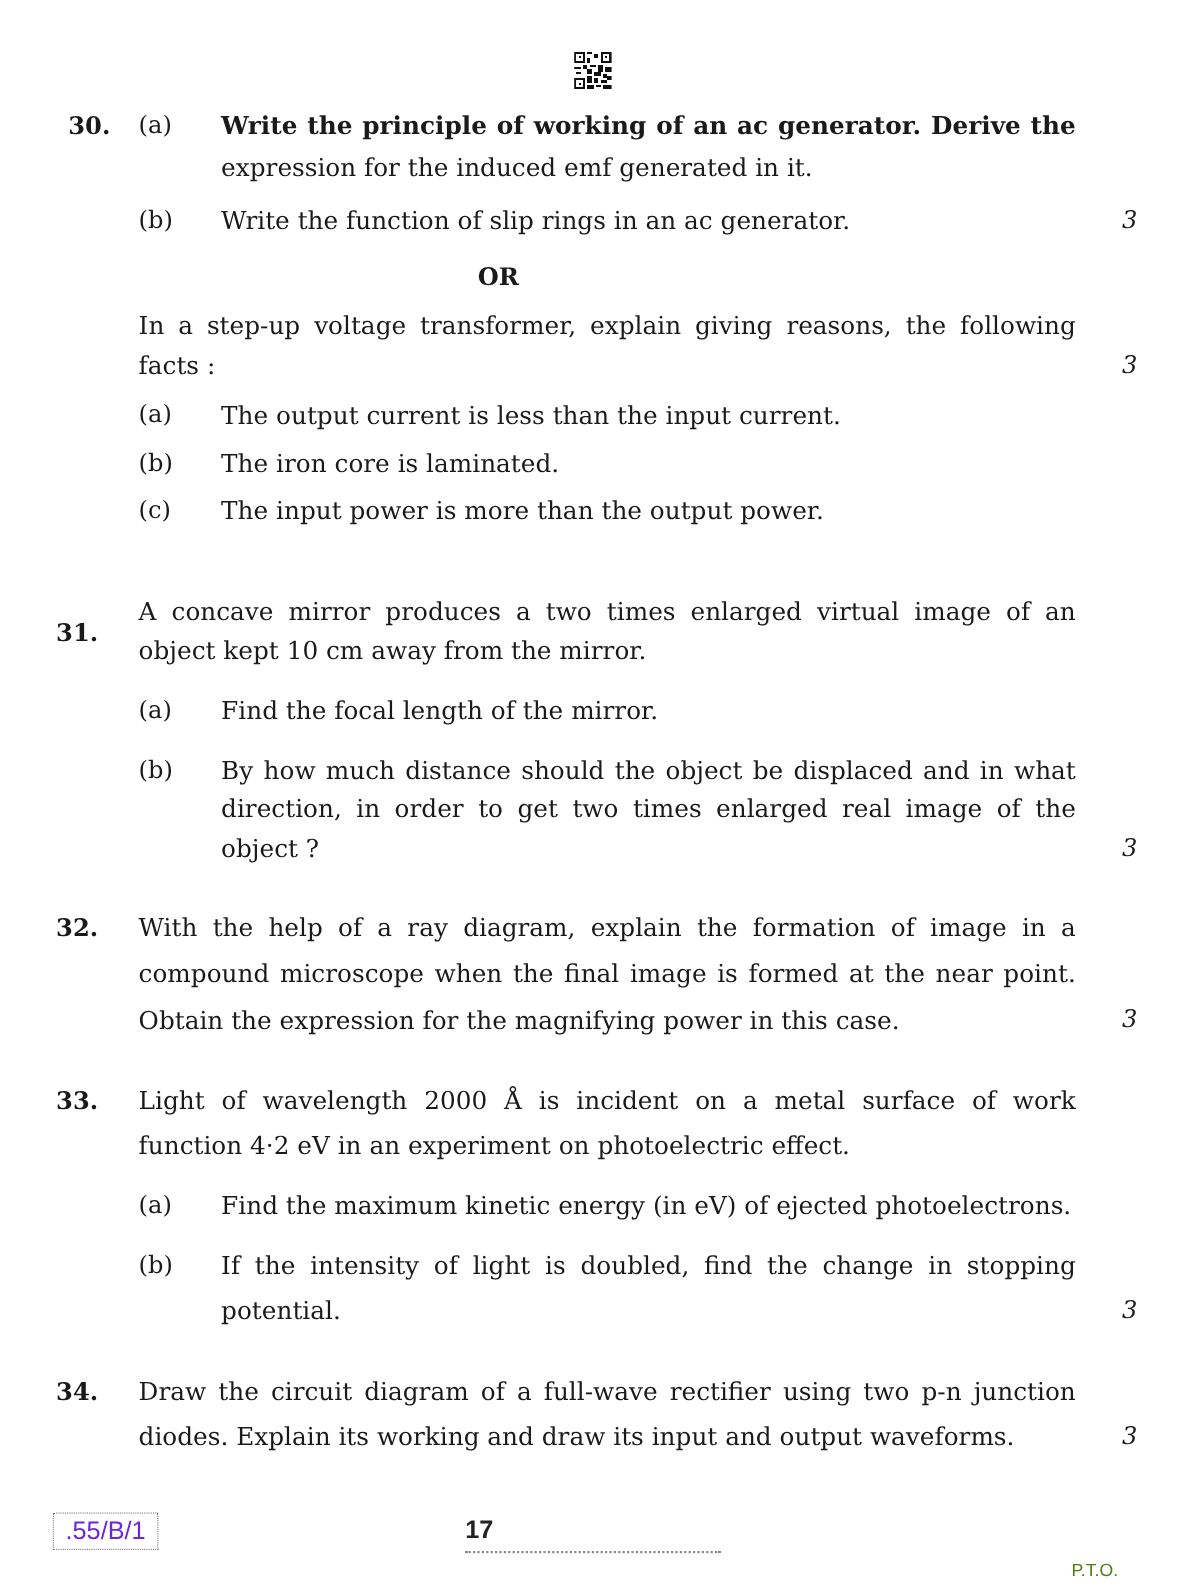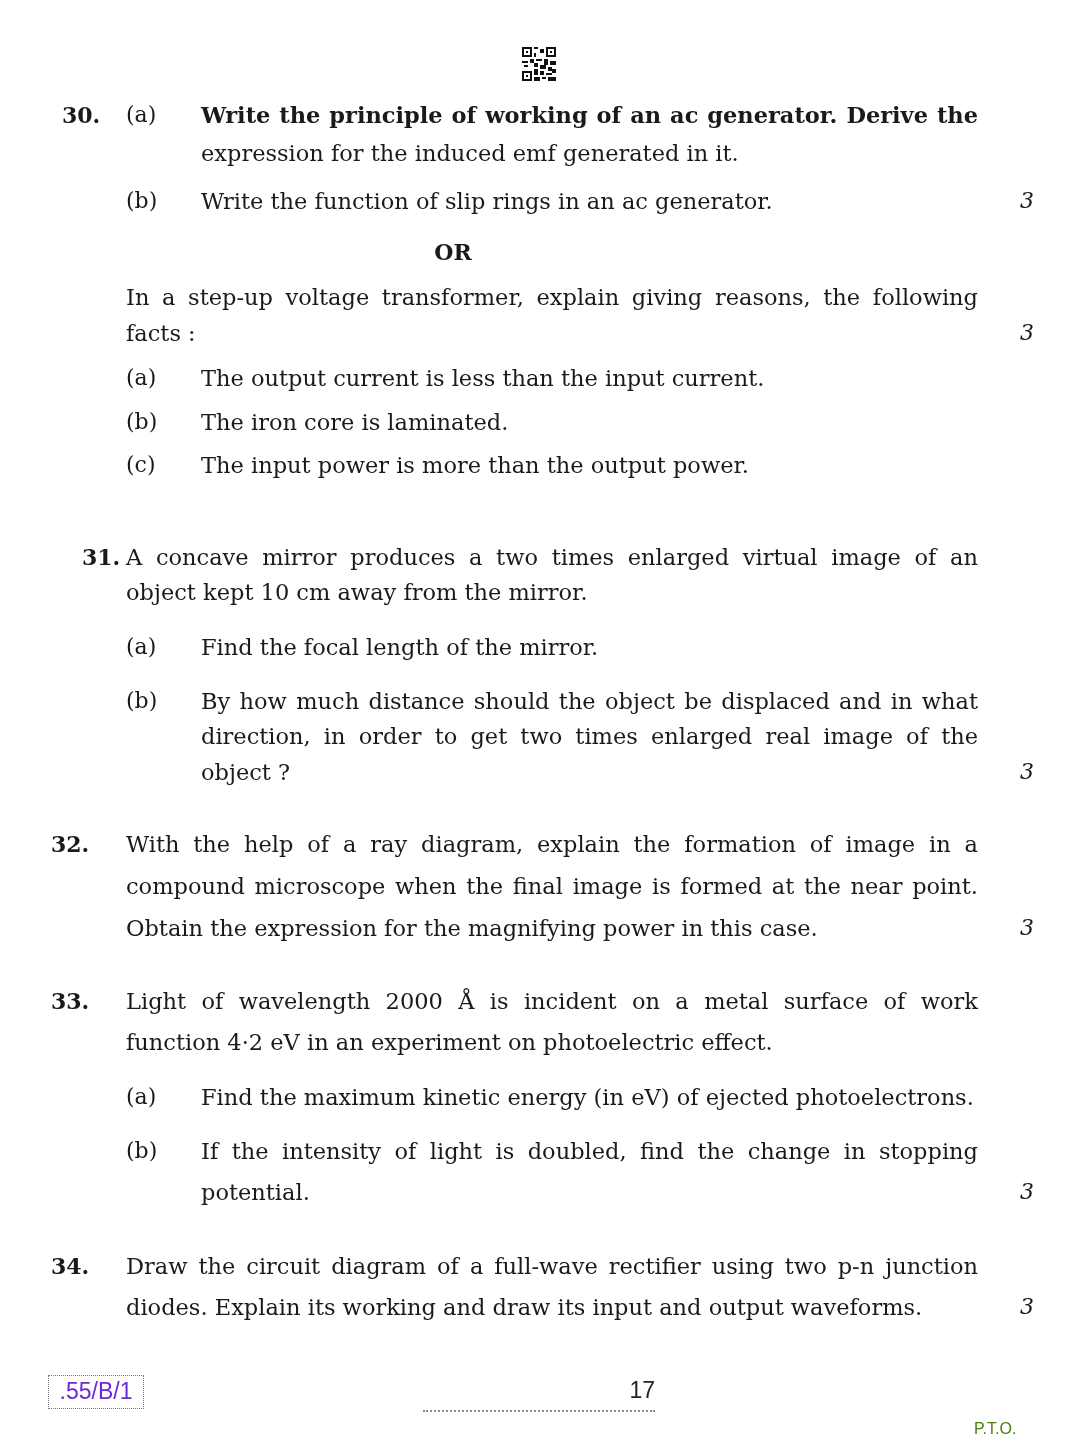--- a/index.html
+++ b/index.html
@@ -37,21 +37,21 @@
 
   .footer-code {
     position: absolute; left: 48px; top: 1375px; width: 96px; height: 34px;
     border: 1.5px dotted #777; box-sizing: border-box;
     font-family: "Liberation Sans", sans-serif; font-size: 23px; line-height: 31px;
     text-align: center; color: #6d28d9;
   }
   .footer-page {
     position: absolute; left: 423px; top: 1375px; width: 232px;
     font-family: "Liberation Sans", sans-serif; font-size: 23px; line-height: 31px;
-    text-align: right; color: #222;
+    text-align: left; color: #222; font-weight: bold;
   }
   .footer-rule {
     position: absolute; left: 423px; top: 1410px; width: 232px; height: 0;
     border-top: 2px dotted #888;
   }
   .footer-pto {
     position: absolute; left: 974px; top: 1413px;
     font-family: "Liberation Sans", sans-serif; font-size: 16px; line-height: 31px;
     color: #4d7c0f;
   }
@@ -110,21 +110,21 @@
 
   <div class="part" style="top:364px;">(a)</div>
   <div class="line" style="left:201px; top:364px;">The output current is less than the input current.</div>
   <div class="part" style="top:408px;">(b)</div>
   <div class="line" style="left:201px; top:408px;">The iron core is laminated.</div>
   <div class="part" style="top:451px;">(c)</div>
   <div class="line" style="left:201px; top:451px;">The input power is more than the output power.</div>
 </div>
 
 <div>
-  <div class="qnum" style="top:543px;margin-left:31px;">31.</div>
+  <div class="qnum" style="top:562px;">31.</div>
   <div class="line justify" style="left:126px; top:543px; width:852px;">A concave mirror produces a two times enlarged virtual image of an</div>
   <div class="line" style="left:126px; top:578px;">object kept 10 cm away from the mirror.</div>
 
   <div class="part" style="top:633px;">(a)</div>
   <div class="line" style="left:201px; top:633px;">Find the focal length of the mirror.</div>
 
   <div class="part" style="top:687px;">(b)</div>
   <div class="line justify" style="left:201px; top:687px; width:777px;">By how much distance should the object be displaced and in what</div>
   <div class="line justify" style="left:201px; top:722px; width:777px;">direction, in order to get two times enlarged real image of the</div>
   <div class="line" style="left:201px; top:758px;">object ?</div>

